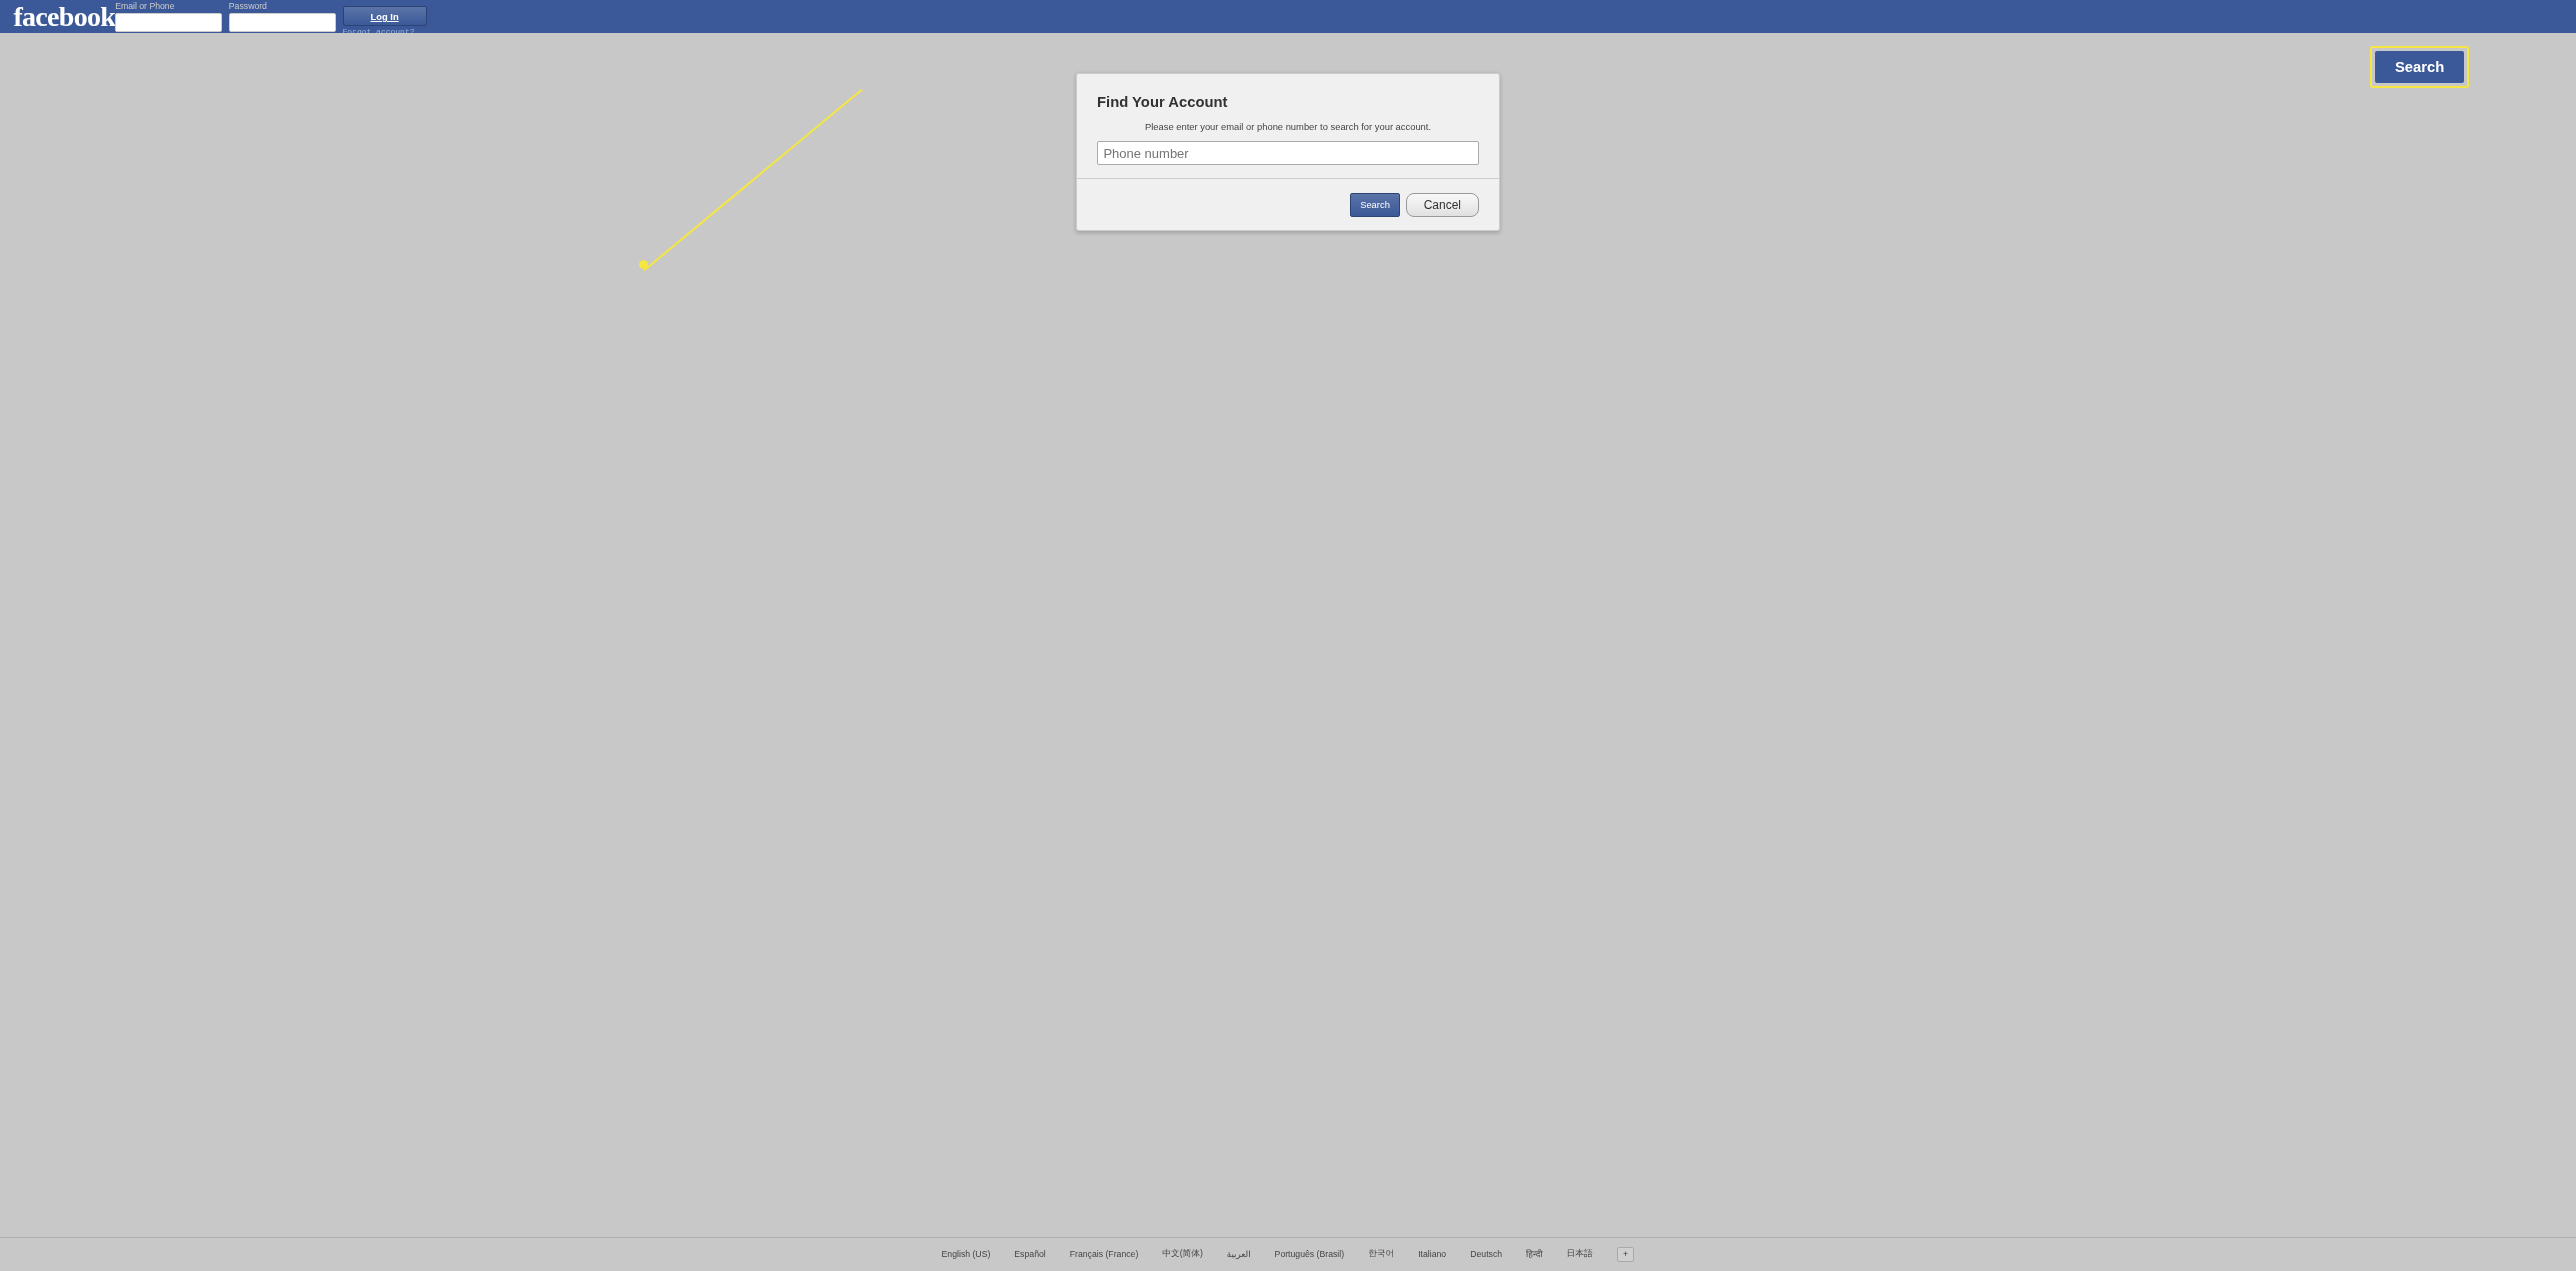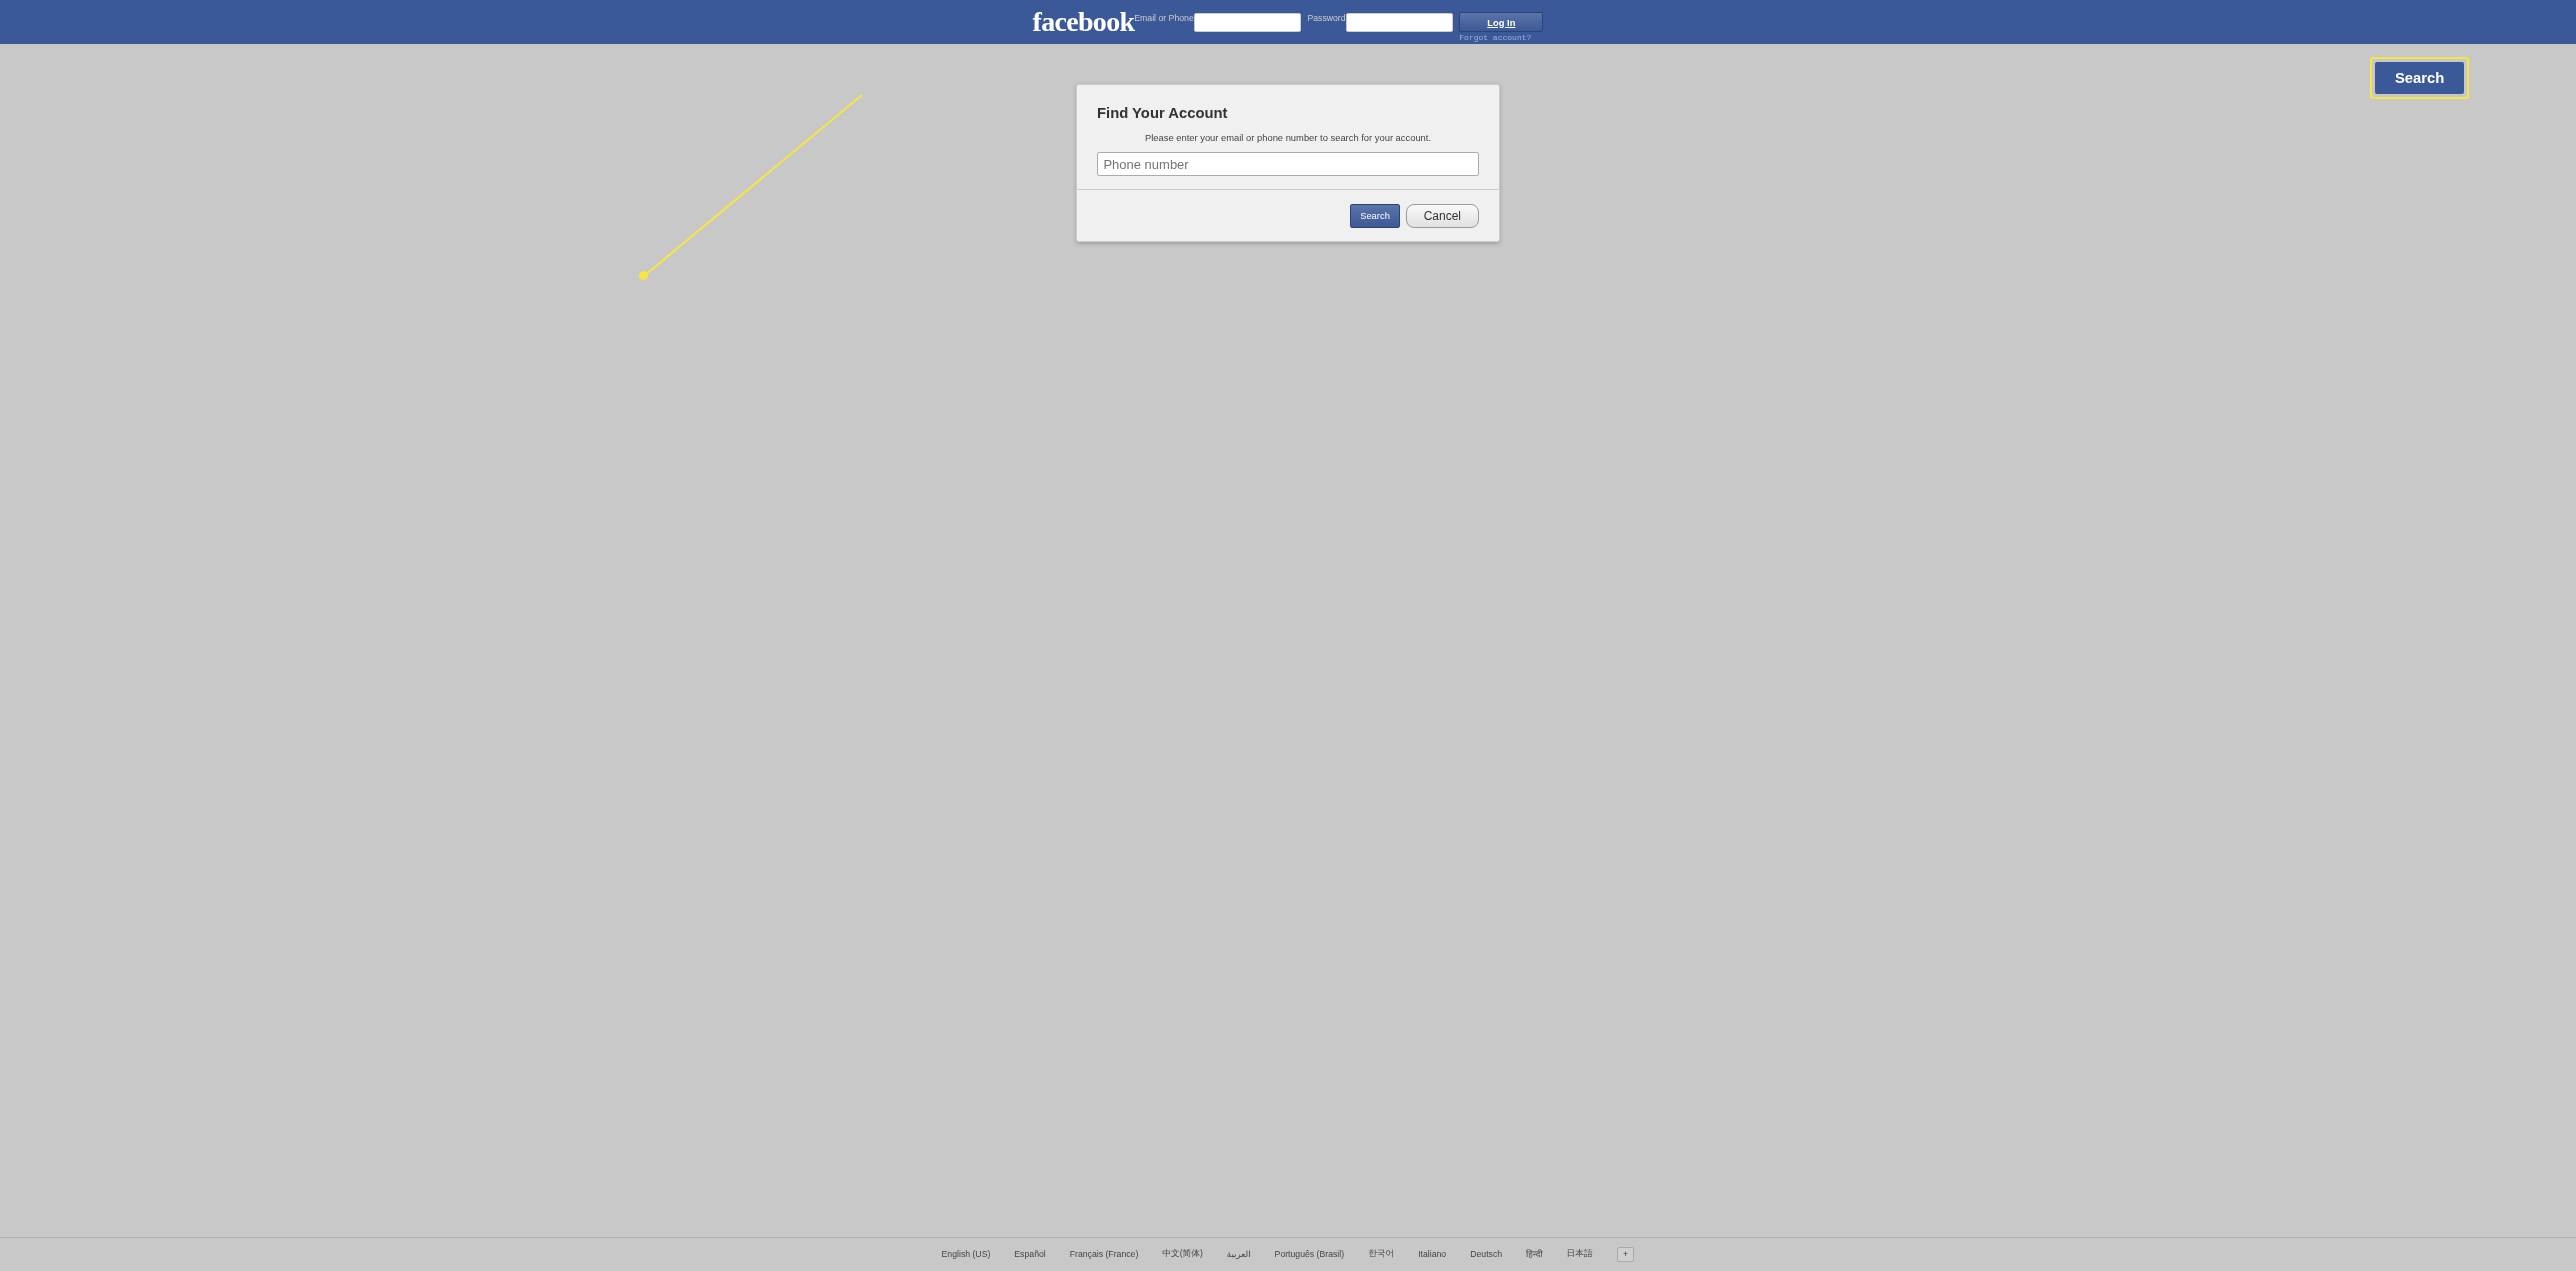--- a/index.html
+++ b/index.html
@@ -13,24 +13,24 @@
       background-color: #c8c8c8;
       min-height: 100vh;
       display: flex;
       flex-direction: column;
     }
 
     
     #navbar {
       background-color: #3b5998;
       padding: 0 13.4px;
-      height: 44px;
+      height: 33px;
       display: flex;
       align-items: center;
-      justify-content: center;
+      justify-content: flex-start;
       flex-shrink: 0;
     }
 
     #logo-area {
       display: flex;
       align-items: center;
     }
 
     #facebook-logo {
       color: #fff;
@@ -47,21 +47,21 @@
     }
 
     .nav-label {
       color: #ccc;
       font-size: 8.7px;
       margin-bottom: 1.3px;
     }
 
     .nav-field-group {
       display: flex;
-      flex-direction: row;
+      flex-direction: column;
     }
 
     .nav-input {
       height: 19px;
       width: 107px;
       border: 0.7px solid #ccc;
       border-radius: 2px;
       padding: 0 4px;
       font-size: 8.7px;
     }

